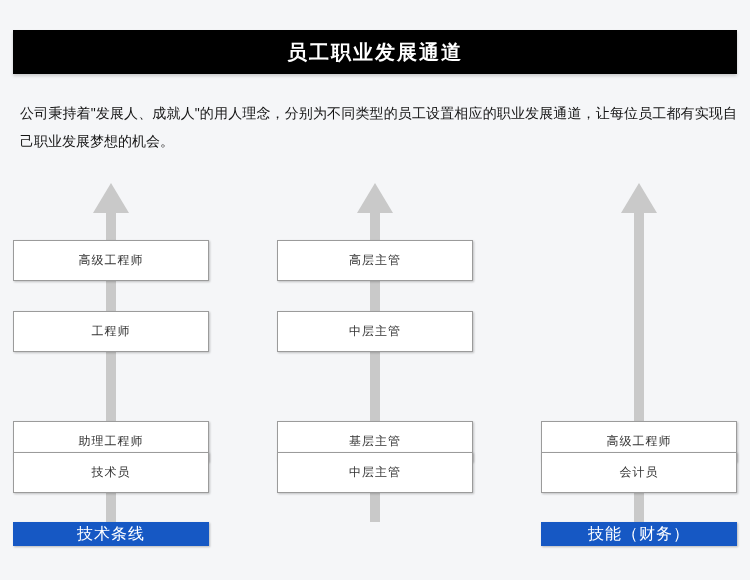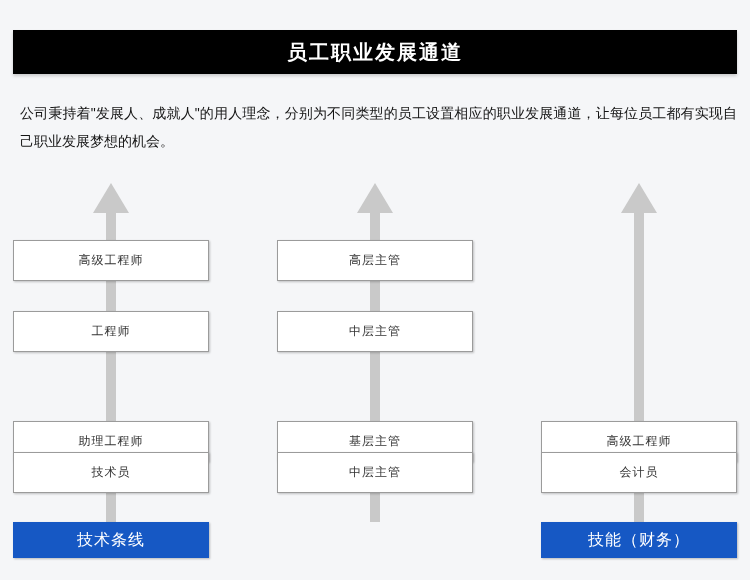--- a/index.html
+++ b/index.html
@@ -62,21 +62,21 @@
     font-size: 12px;
     color: #333333;
     letter-spacing: 1px;
   }
   .level.l0 { top: 57px; }
   .level.l1 { top: 128px; }
   .level.l2 { top: 198px; margin-top: 40px; }
   .level.l3 { top: 269px; }
   .track {
     position: absolute;
-    left: 0; right: 0; top: 339px; height: 36px;
+    left: 0; right: 0; top: 339px; height: 24px;
     background: #1658c4;
     box-shadow: 1px 1px 2px rgba(0,0,0,0.25);
     display: flex; align-items: center; justify-content: center;
     font-size: 16px;
     color: #ffffff;
     letter-spacing: 1px;
   }
 </style>
 </head>
 <body>

